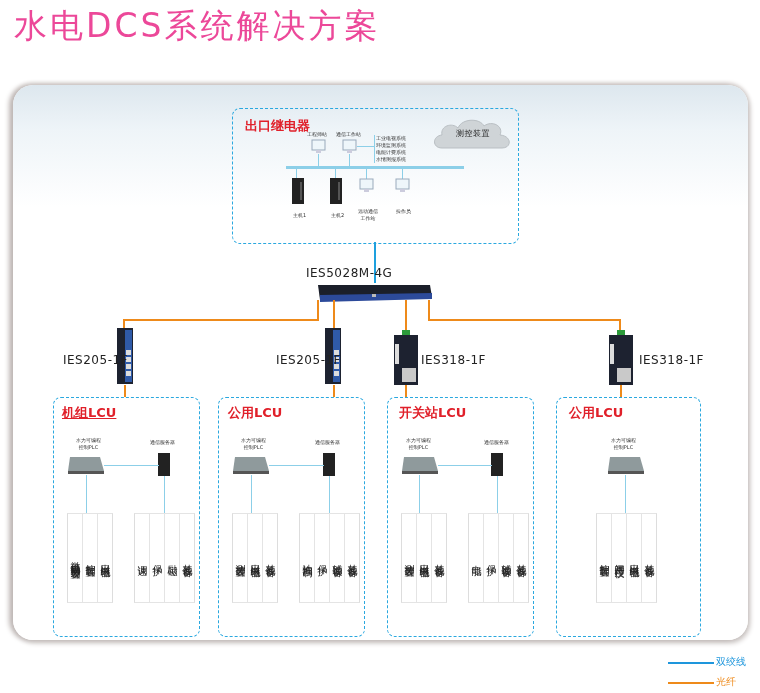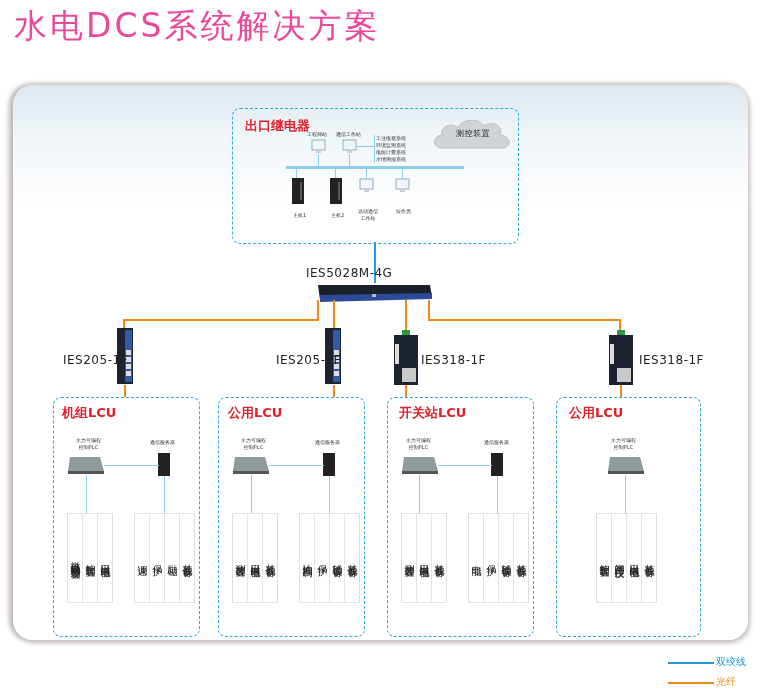--- a/index.html
+++ b/index.html
@@ -137,21 +137,21 @@
 <div class="lbl" style="left:421px;top:353px;">IES318-1F</div>
 <svg style="left:609px;top:330px;" width="26" height="56">
     <rect x="8" y="0" width="8" height="5" fill="#2c9a3a"></rect>
     <rect x="0" y="5" width="24" height="50" fill="#1d2230"></rect>
     <rect x="1" y="14" width="4" height="20" fill="#ddd"></rect>
     <rect x="8" y="38" width="14" height="14" fill="#c9c9c9"></rect>
   </svg>
 <div class="lbl" style="left:639px;top:353px;">IES318-1F</div>
 
 <div class="dash" style="left:53px;top:397px;width:145px;height:238px;"></div>
-<div class="red" style="left:62px;top:404px;">机组LCU</div>
+<div class="red" style="left:62px;top:404px;text-decoration:underline;">机组LCU</div>
 <div class="tiny" style="left:76px;top:437px;white-space:pre;text-align:center;">水力可编程
 控制PLC</div>
 <div class="tiny" style="left:150px;top:439px;">通信服务器</div>
 <svg style="left:66px;top:455px;" width="40" height="20">
     <polygon points="4,2 34,2 38,16 2,16" fill="#8f9a9c"></polygon>
     <rect x="2" y="16" width="36" height="3" fill="#555"></rect>
   </svg>
 <svg style="left:158px;top:453px;" width="14" height="24">
     <rect width="12" height="23" fill="#222"></rect>
   </svg>

